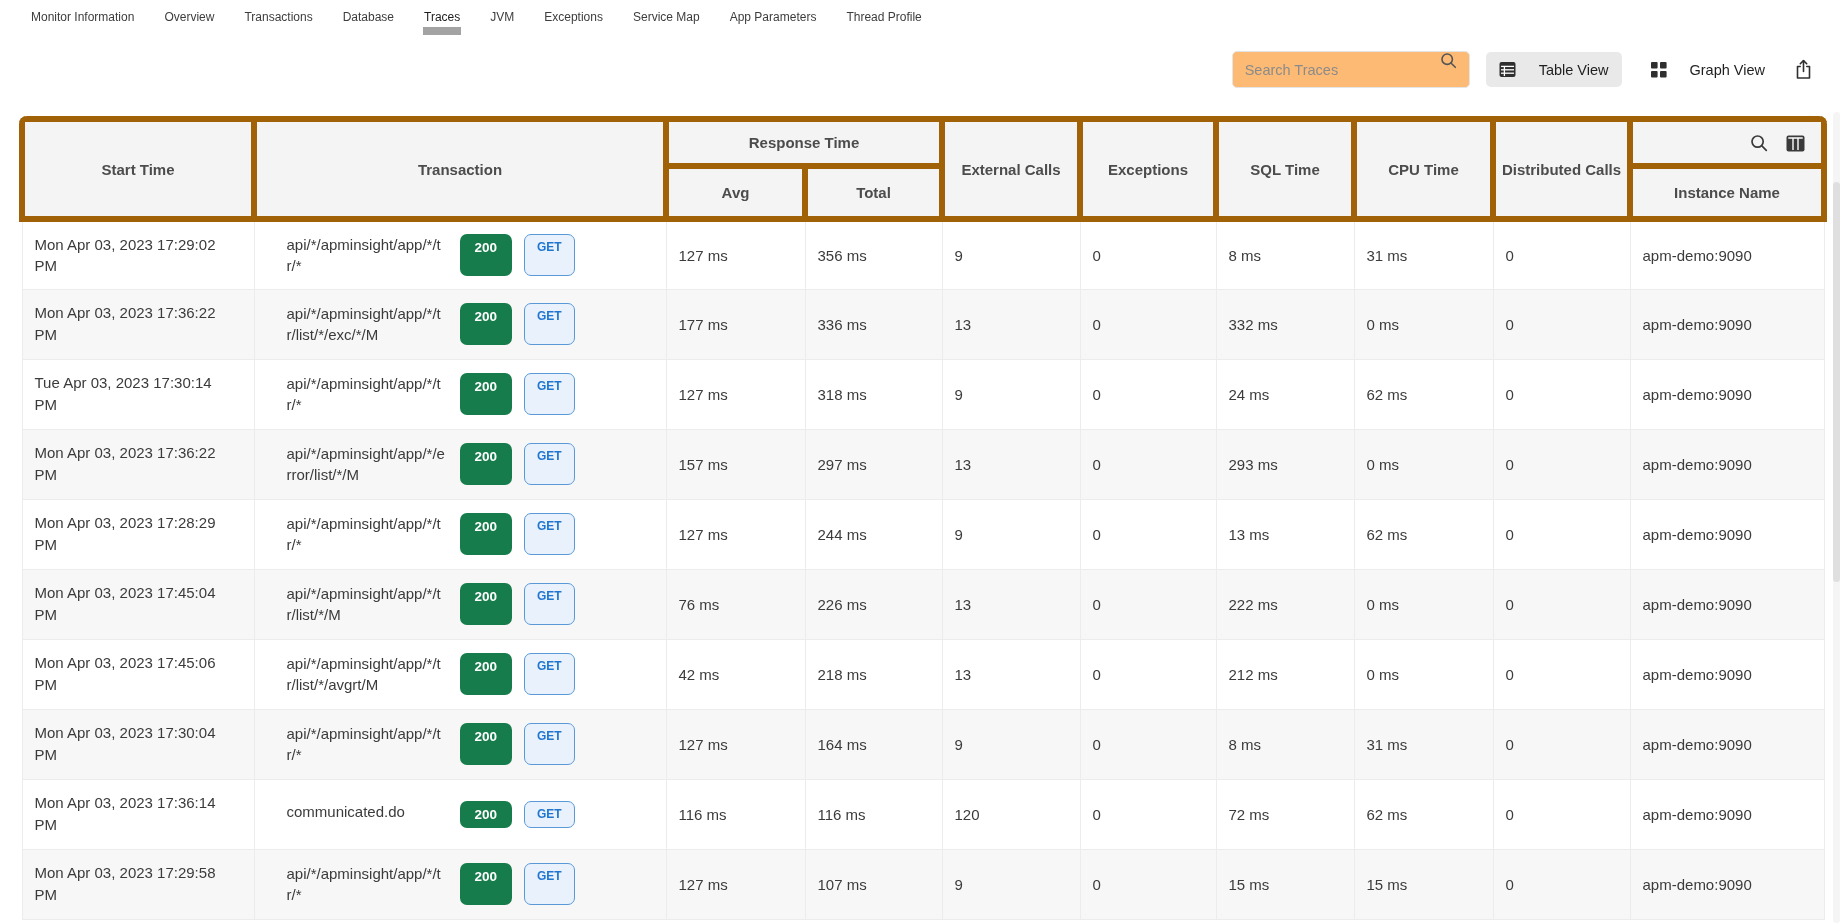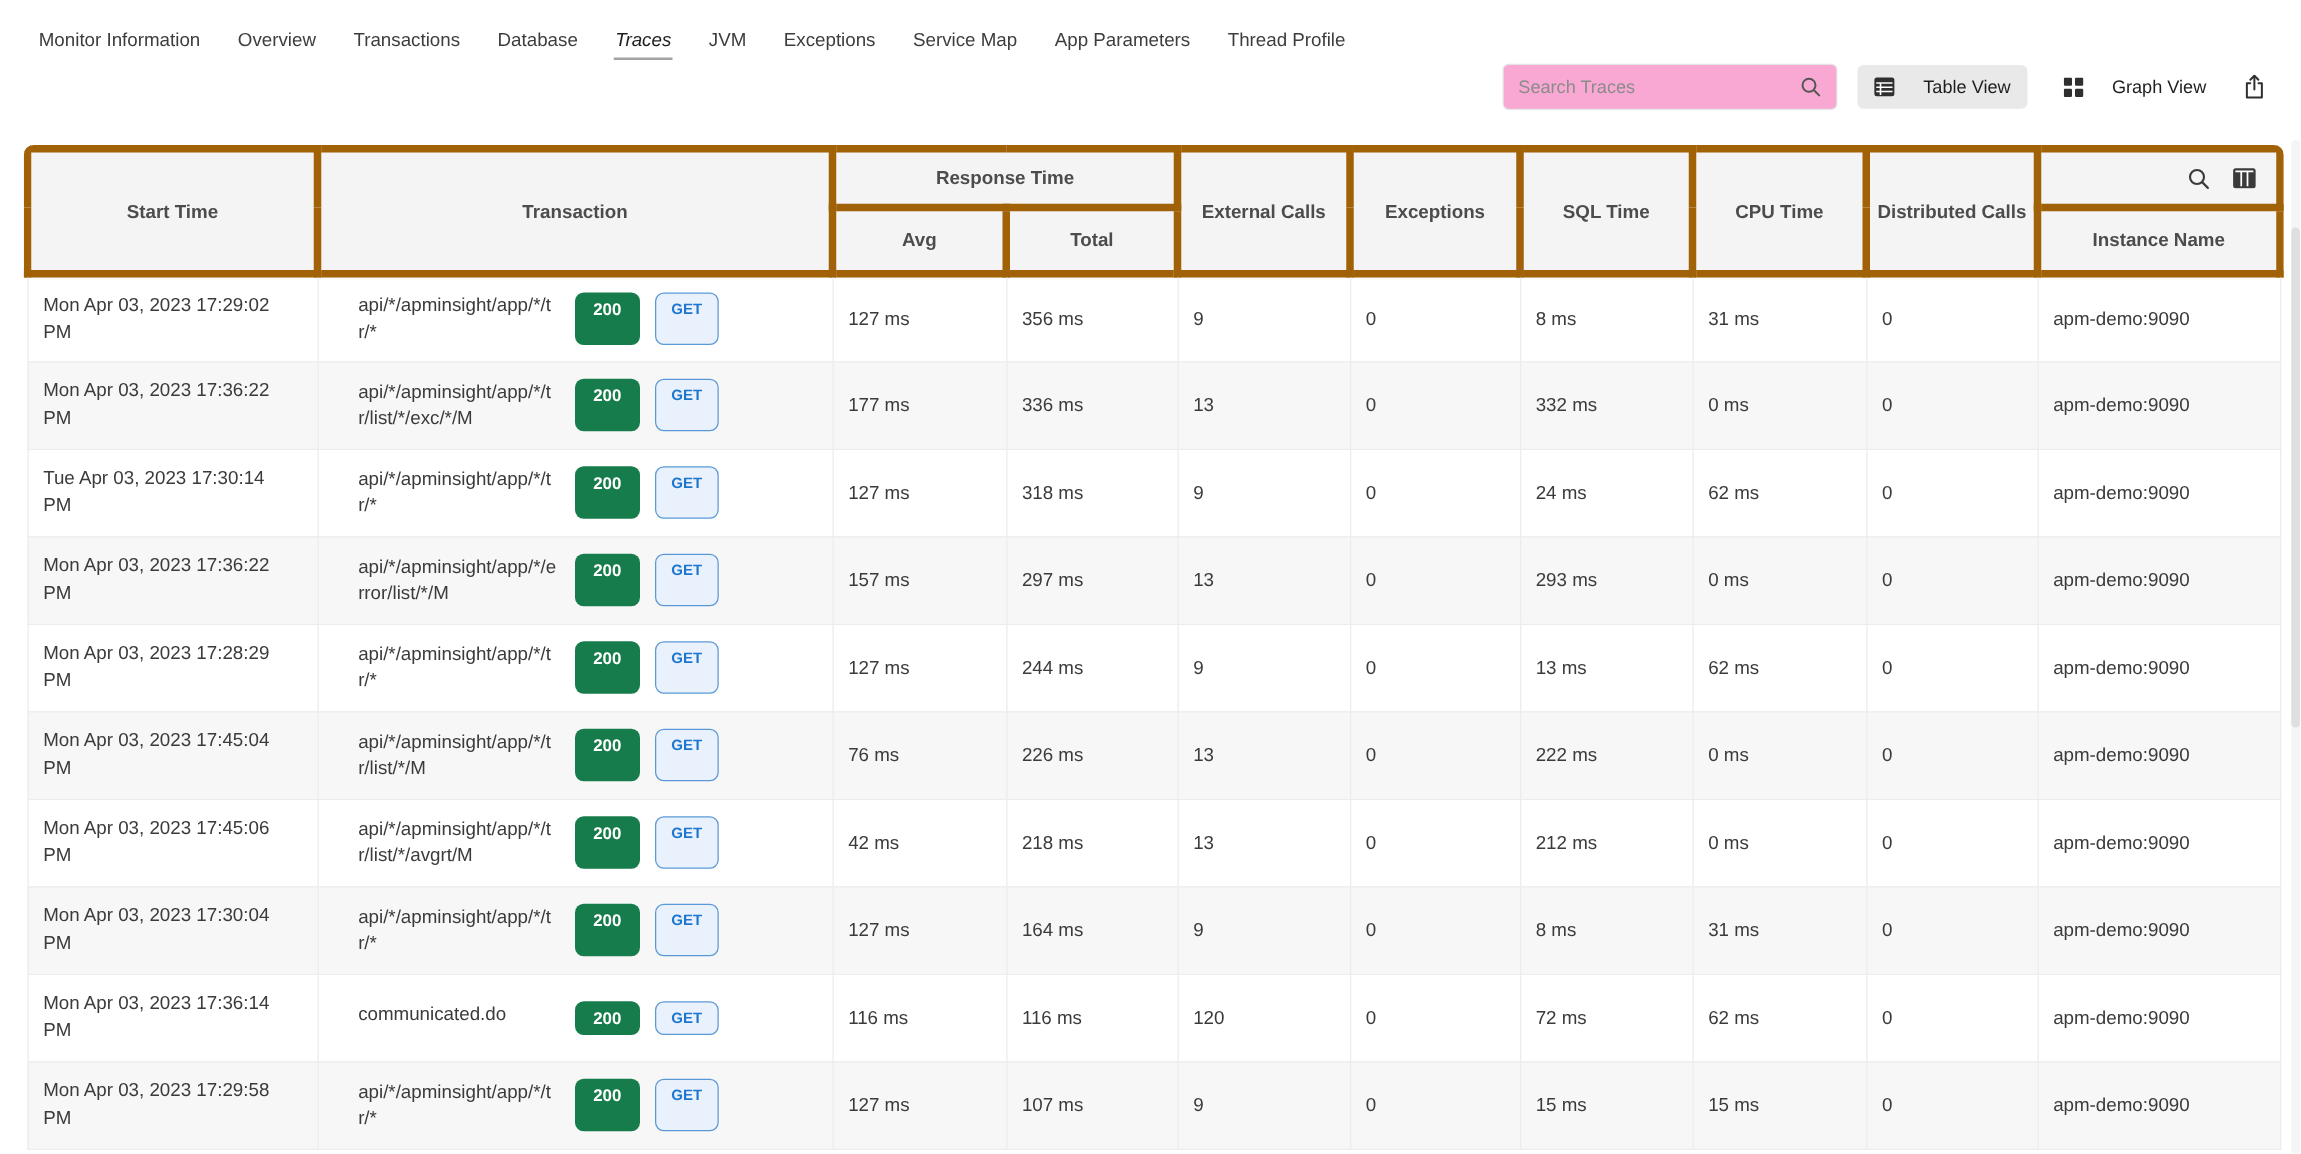--- a/index.html
+++ b/index.html
@@ -2,33 +2,33 @@
 <html><head>
 <meta charset="utf-8">
 <style>
   * { margin:0; padding:0; box-sizing:border-box; }
   html,body { width:1841px; height:923px; overflow:hidden; background:#fff;
               font-family:"Liberation Sans", sans-serif; color:#333; position:relative; }
 
   
   .topnav { display:flex; align-items:flex-start; padding:0 30px 0 30px; height:38px; }
   .nav-items { display:flex; gap:28px; }
-  .nav-item { font-size:15px; color:#3d3d3d; padding:10px 1px 7px; cursor:pointer; white-space:nowrap;margin-top:14px; }
-  .nav-item.active { color:#1d1d1d; border-bottom:2px solid #a3a3a3; padding-bottom:3px;font-style:italic; }
+  .nav-item { font-size:12px; color:#3d3d3d; padding:10px 1px 7px; cursor:pointer; white-space:nowrap; }
+  .nav-item.active { color:#1d1d1d; border-bottom:8px solid #a3a3a3; padding-bottom:3px; }
   .agent { margin-left:auto; font-size:14.5px; color:#2e2e2e; padding-top:10px; white-space:nowrap; }
   .agent strong { font-weight:700; margin-left:5px; color:#111; }
 
   
   .toolbar { display:flex; align-items:center; padding:13px 28px 0 18px; }
   .filter-group { display:flex; align-items:center; border:2px solid #2e2e2e; border-radius:6px; padding:4px; background:#fff; }
   .filter-btn { padding:8px 21px; font-size:14.5px; color:#333; border-radius:5px; background:none; border:none; cursor:pointer; font-family:inherit; }
   .filter-btn.active { background:#262626; color:#fff; padding:8px 17px; }
   .toolbar-right { margin-left:auto; display:flex; align-items:center; gap:16px; }
-  .search-box { width:268px; height:37px; background:#f9a8d4; border:1px solid #e4e4e4; border-radius:5px;
-                display:flex; align-items:center; padding:0 12px; }
+  .search-box { width:238px; height:37px; background:#fdba74; border:1px solid #e4e4e4; border-radius:5px;
+                display:flex; padding:0 12px; }
   .search-box input { flex:1; border:none; background:transparent; font-size:14.5px; color:#333; outline:none; font-family:inherit; }
   .search-box input::placeholder { color:#8b8b8b; }
   .view-btn { display:flex; align-items:center; gap:23px; font-size:14.5px; color:#1f1f1f;
               padding:9px 13px; border-radius:5px; background:transparent; border:none; cursor:pointer; font-family:inherit; }
   .view-btn.selected { background:#e9e9e9; }
   .icon-btn { background:none; border:none; cursor:pointer; display:flex; align-items:center; }
 
   
   .table-wrap { margin:28px 14px 0 19px; border-radius:8px 8px 0 0; overflow:hidden; }
   table { width:100%; border-collapse:collapse; table-layout:fixed; }

